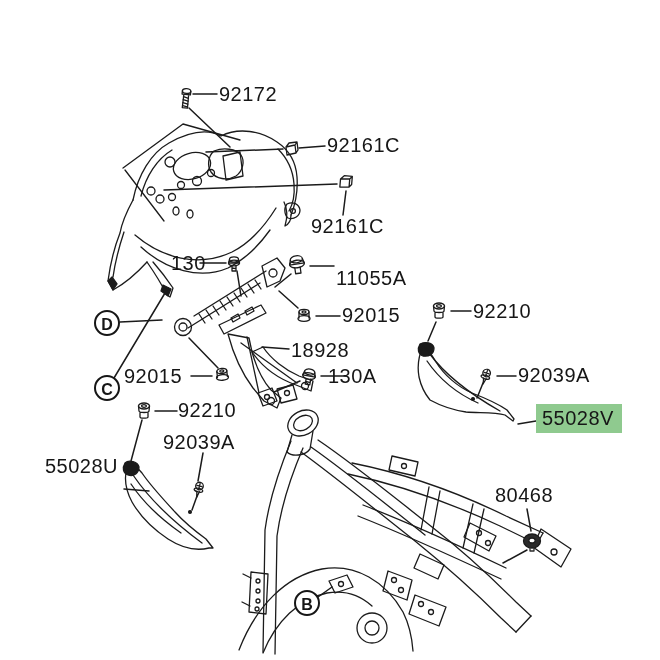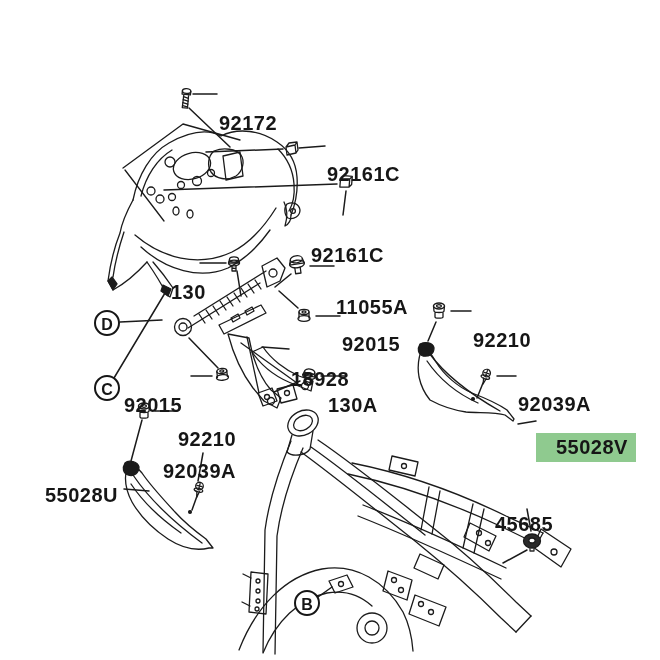--- a/index.html
+++ b/index.html
@@ -1,21 +1,21 @@
 <!DOCTYPE html>
 <html><head>
 <meta charset="utf-8">
 <style>
   html,body{margin:0;padding:0;background:#ffffff;}
   .stage{position:relative;width:660px;height:660px;background:#ffffff;overflow:hidden;
          font-family:"Liberation Sans",sans-serif;}
   .art{position:absolute;left:0;top:0;}
-  .part-label{position:absolute;font-weight:700;font-size:20px;letter-spacing:.5px;
-              color:#161616;white-space:nowrap;line-height:1;margin-top:29px;}
-  .part-label.hl{background:#8fca8f;padding:4px 8px 5px 20px;}
+  .part-label{position:absolute;font-weight:400;font-size:20px;letter-spacing:.5px;
+              color:#161616;white-space:nowrap;line-height:1;}
+  .part-label.hl{background:#8fca8f;padding:4px 8px 5px 6px;}
   .callout{position:absolute;width:26px;height:26px;border:2.2px solid #161616;border-radius:50%;
            background:#ffffff;text-align:center;line-height:25px;font-weight:700;font-size:16px;
            color:#161616;box-sizing:border-box;}
   svg *{vector-effect:non-scaling-stroke;}
 </style>
 </head>
 <body>
 
 <div class="stage">
 
@@ -232,19 +232,19 @@
   <div class="part-label" style="left:342px;top:305px">92015</div>
   <div class="part-label" style="left:473px;top:301px">92210</div>
   <div class="part-label" style="left:291px;top:340px">18928</div>
   <div class="part-label" style="left:328px;top:366px">130A</div>
   <div class="part-label" style="left:518px;top:365px">92039A</div>
   <div class="part-label" style="left:124px;top:366px">92015</div>
   <div class="part-label" style="left:178px;top:400px">92210</div>
   <div class="part-label" style="left:163px;top:432px">92039A</div>
   <div class="part-label hl" style="left:536px;top:404px">55028V</div>
   <div class="part-label" style="left:45px;top:456px">55028U</div>
-  <div class="part-label" style="left:495px;top:485px">45685</div>
+  <div class="part-label" style="left:495px;top:485px">80468</div>
 
   <div class="callout" style="left:94px;top:310px">D</div>
   <div class="callout" style="left:94px;top:375px">C</div>
   <div class="callout" style="left:294px;top:590px">B</div>
 
 </div>
 
 </body></html>

